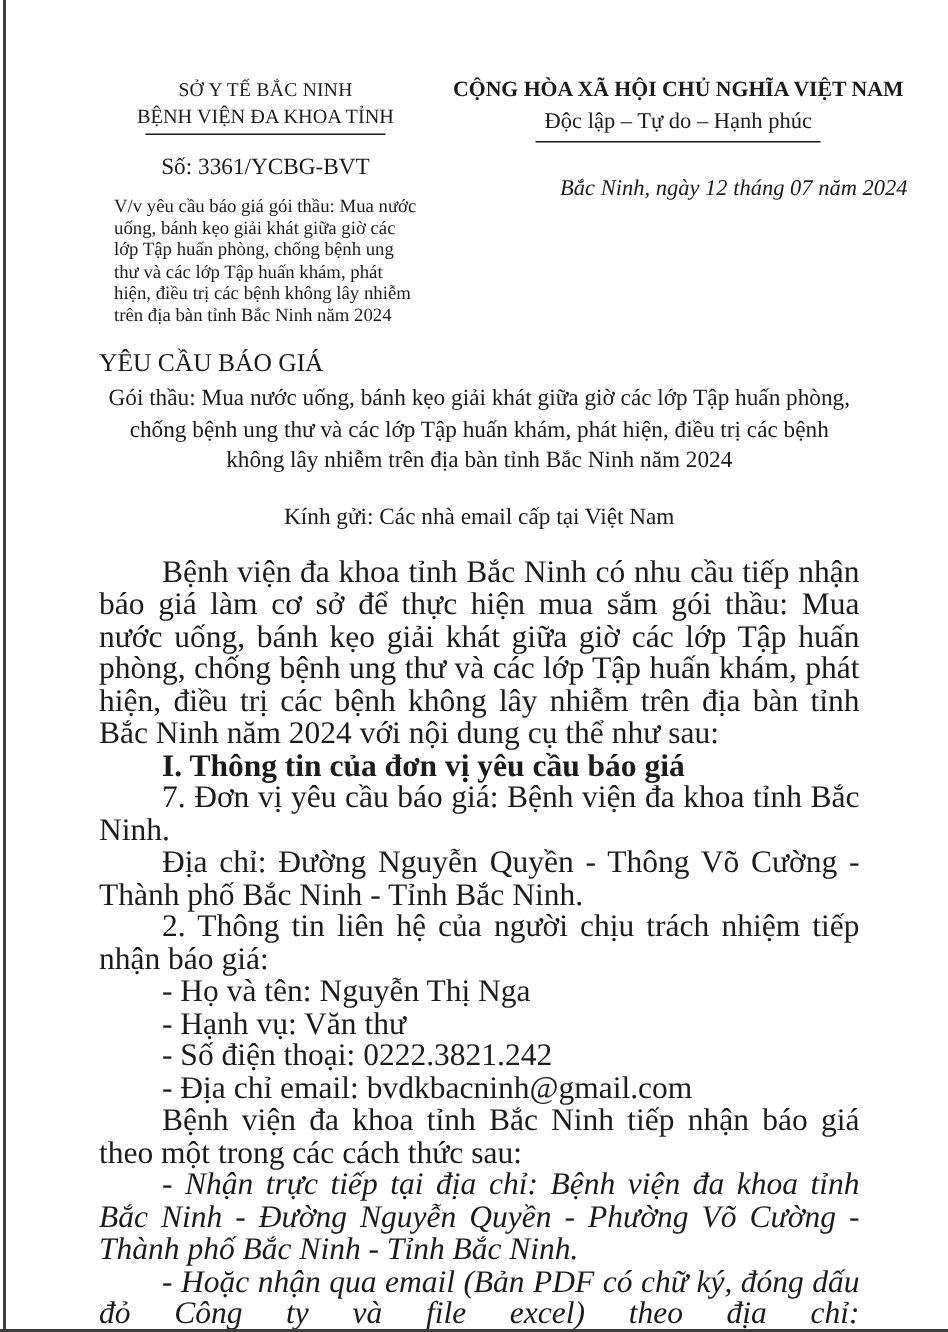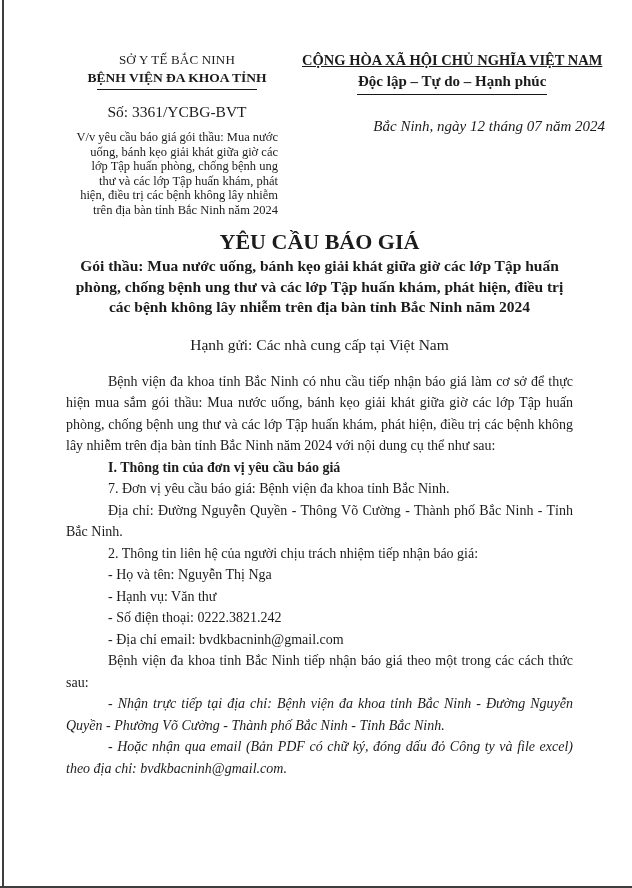--- a/index.html
+++ b/index.html
@@ -25,62 +25,62 @@
   }
   .doc { padding-top: 52px; }
 
   
   .header { display: flex; align-items: flex-start; }
   .header-left {
     width: 250px; margin-left: 52px;
     text-align: center; flex-shrink: 0;
   }
   .agency { font-size: 13px; line-height: 1.2; letter-spacing: 0.2px; }
-  .org { font-size: 13.5px; font-weight: bold; margin-top: 2px; line-height: 1.2; }
+  .org { font-size: 13.5px; font-weight: normal; margin-top: 2px; line-height: 1.2; }
   .org-underline {
     width: 160px; height: 0; border-top: 1.5px solid #161616;
     margin: 3px auto 0;
   }
   .doc-number { font-size: 15.5px; margin-top: 13px; line-height: 1.2; }
   .subject {
     font-size: 12.5px; line-height: 14.5px;
-    width: 202px; margin: 9px auto 0; text-align: right;
+    width: 202px; margin: 9px auto 0; text-align: left;
   }
   .header-right { flex: 1; margin-right: 10px; text-align: center; }
   .motto-wrap { margin-right: 38px; }
-  .motto1 { font-size: 14.5px; font-weight: bold; line-height: 1.2; white-space: nowrap; text-decoration: underline; }
-  .motto2 { font-size: 15px; font-weight: bold; margin-top: 3px; line-height: 1.2; }
+  .motto1 { font-size: 14.5px; font-weight: bold; line-height: 1.2; white-space: nowrap; }
+  .motto2 { font-size: 15px; font-weight: normal; margin-top: 3px; line-height: 1.2; }
   .motto-underline {
     width: 190px; height: 0; border-top: 1.5px solid #161616;
     margin: 4px auto 0;
   }
   .place-date {
     font-size: 15px; font-style: italic;
     margin-top: 22px; margin-left: 36px; line-height: 1.2;
     white-space: nowrap;
   }
 
   
   .title {
     margin: 14px 59px 0 66px;
-    text-align: center; font-weight: bold; font-size: 22px; line-height: 22px;
+    text-align: left; font-weight: normal; font-size: 17px; line-height: 22px;
   }
   .subtitle {
     margin: 3px 59px 0 66px;
-    text-align: center; font-weight: bold; font-size: 15.5px; line-height: 20.5px;
+    text-align: center; font-weight: normal; font-size: 15.5px; line-height: 20.5px;
   }
   .salutation {
     margin: 17px 59px 0 66px;
     text-align: center; font-size: 15.5px; line-height: 20px;
   }
 
   
   .body-text { margin: 16px 59px 0 66px; }
   .para {
-    margin: 0; font-size: 14px; line-height: 21.5px;
+    margin: 0; font-size: 21px; line-height: 21.5px;
     text-align: justify; text-indent: 42px;
   }
   .para.b { font-weight: bold; }
   .para.i { font-style: italic; }
 </style>
 </head>
 <body>
 
 <div class="scan-edge-left"></div>
 <div class="scan-edge-bottom"></div>
@@ -100,21 +100,21 @@
         <div class="motto1">CỘNG HÒA XÃ HỘI CHỦ NGHĨA VIỆT NAM</div>
         <div class="motto2">Độc lập – Tự do – Hạnh phúc</div>
         <div class="motto-underline"></div>
       </div>
       <div class="place-date">Bắc Ninh, ngày 12 tháng 07 năm 2024</div>
     </div>
   </div>
 
   <div class="title">YÊU CẦU BÁO GIÁ</div>
   <div class="subtitle">Gói thầu: Mua nước uống, bánh kẹo giải khát giữa giờ các lớp Tập huấn phòng, chống bệnh ung thư và các lớp Tập huấn khám, phát hiện, điều trị các bệnh không lây nhiễm trên địa bàn tỉnh Bắc Ninh năm 2024</div>
-  <div class="salutation">Hạnh gửi: Các nhà cung cấp tại Việt Nam</div>
+  <div class="salutation">Kính gửi: Các nhà email cấp tại Việt Nam</div>
 
   <div class="body-text">
     <p class="para">Bệnh viện đa khoa tỉnh Bắc Ninh có nhu cầu tiếp nhận báo giá làm cơ sở để thực hiện mua sắm gói thầu: Mua nước uống, bánh kẹo giải khát giữa giờ các lớp Tập huấn phòng, chống bệnh ung thư và các lớp Tập huấn khám, phát hiện, điều trị các bệnh không lây nhiễm trên địa bàn tỉnh Bắc Ninh năm 2024 với nội dung cụ thể như sau:</p>
     <p class="para b">I. Thông tin của đơn vị yêu cầu báo giá</p>
     <p class="para">7. Đơn vị yêu cầu báo giá: Bệnh viện đa khoa tỉnh Bắc Ninh.</p>
     <p class="para">Địa chỉ: Đường Nguyễn Quyền - Thông Võ Cường - Thành phố Bắc Ninh - Tỉnh Bắc Ninh.</p>
     <p class="para">2. Thông tin liên hệ của người chịu trách nhiệm tiếp nhận báo giá:</p>
     <p class="para">- Họ và tên: Nguyễn Thị Nga</p>
     <p class="para">- Hạnh vụ: Văn thư</p>
     <p class="para">- Số điện thoại: 0222.3821.242</p>

